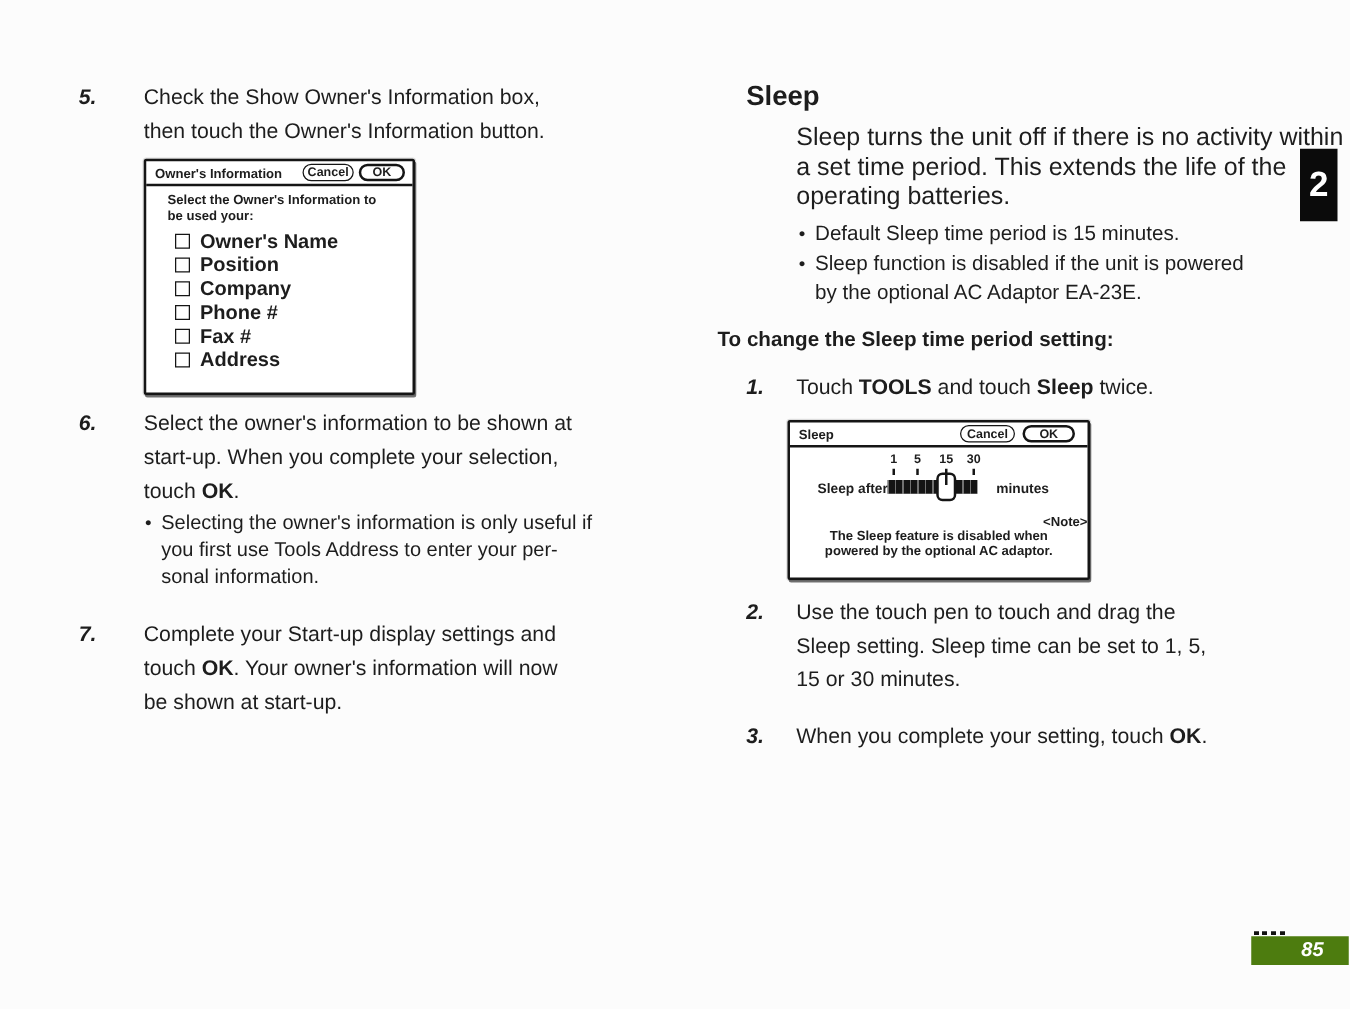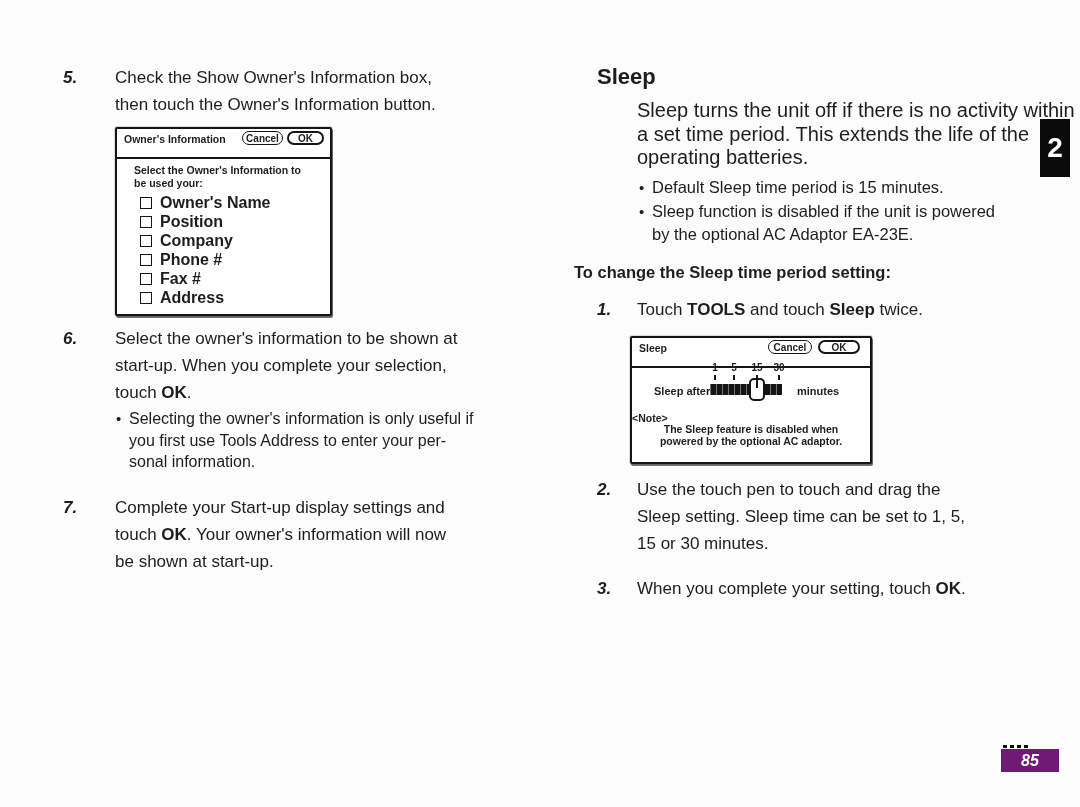--- a/index.html
+++ b/index.html
@@ -26,21 +26,21 @@
   .bullets{position:absolute; left:639px; top:176px; font-size:16.5px; line-height:23.5px;}
   .bullet{position:relative; padding-left:13px;}
   .bullet::before{content:"\2022"; position:absolute; left:0; top:0; font-size:15px;}
   .subheading{position:absolute; left:574px; top:261px; font-size:16.5px; font-weight:bold; line-height:22px;}
   
   .dialog{
     position:absolute; background:#fff;
     border:2px solid #151515; border-radius:2px;
     box-shadow:1px 2px 0 rgba(0,0,0,.55), 0 0 0 1px rgba(0,0,0,.12);
   }
-  .dlg-bar{position:relative; height:28px;}
+  .dlg-bar{position:relative; height:18px;}
   .dlg-title{position:absolute; left:7px; top:4px; font-size:10.5px; font-weight:bold; white-space:nowrap;}
   .dlg-btn{
     position:absolute; top:2px; height:14px; border:1.5px solid #151515; border-radius:7px;
     background:#fff; font-size:10px; font-weight:bold;
     display:flex; align-items:center; justify-content:center; box-sizing:border-box;
   }
   .dlg-btn.ok{border-width:2px;}
   .dlg-rule{height:2px; background:#151515;}
   
   .dlg-prompt{margin:5px 0 0 17px; font-size:10.5px; font-weight:bold; line-height:13px;}
@@ -55,32 +55,32 @@
   }
   .slider-handle{
     position:absolute; left:117px; top:40px; width:16px; height:23px;
     background:#fff; border:2px solid #151515; border-radius:5px; box-sizing:border-box;
   }
   .slider-handle::before{
     content:""; position:absolute; left:50%; top:-1px; width:2px; height:9px;
     background:#151515; transform:translateX(-50%);
   }
   .slider-label{position:absolute; top:47px; font-size:11px; font-weight:bold; white-space:nowrap;}
-  .note-head{position:absolute; top:74px; left:0; width:100%; text-align:left; font-size:10.5px; font-weight:bold;}
+  .note-head{position:absolute; top:74px; left:0; width:100%; text-align:right; font-size:10.5px; font-weight:bold;}
   .note-body{position:absolute; top:86px; left:0; width:100%; text-align:center; font-size:10.5px; font-weight:bold; line-height:11.5px;}
   
   .section-tab{
     position:absolute; left:1040px; top:119px; width:30px; height:58px;
     background:#0b0b0b; color:#fff; font-size:28px; font-weight:bold;
     display:flex; align-items:center; justify-content:center;
   }
   .page-num{
     position:absolute; left:1001px; top:749px; width:58px; height:23px;
-    background:#701a75; color:#fff; font-size:16px; font-weight:bold; font-style:italic;
-    display:flex; align-items:center; justify-content:center;
+    background:#4d7c0f; color:#fff; font-size:16px; font-weight:bold; font-style:italic;
+    display:flex; align-items:center; justify-content:center;padding-left:20px;
   }
   .page-num-marks{
     position:absolute; left:1003px; top:745px; width:26px; height:3px;
     background:repeating-linear-gradient(90deg,#111 0 4px,transparent 4px 7px);
   }
 </style>
 </head>
 <body>
 
 <div class="page">

